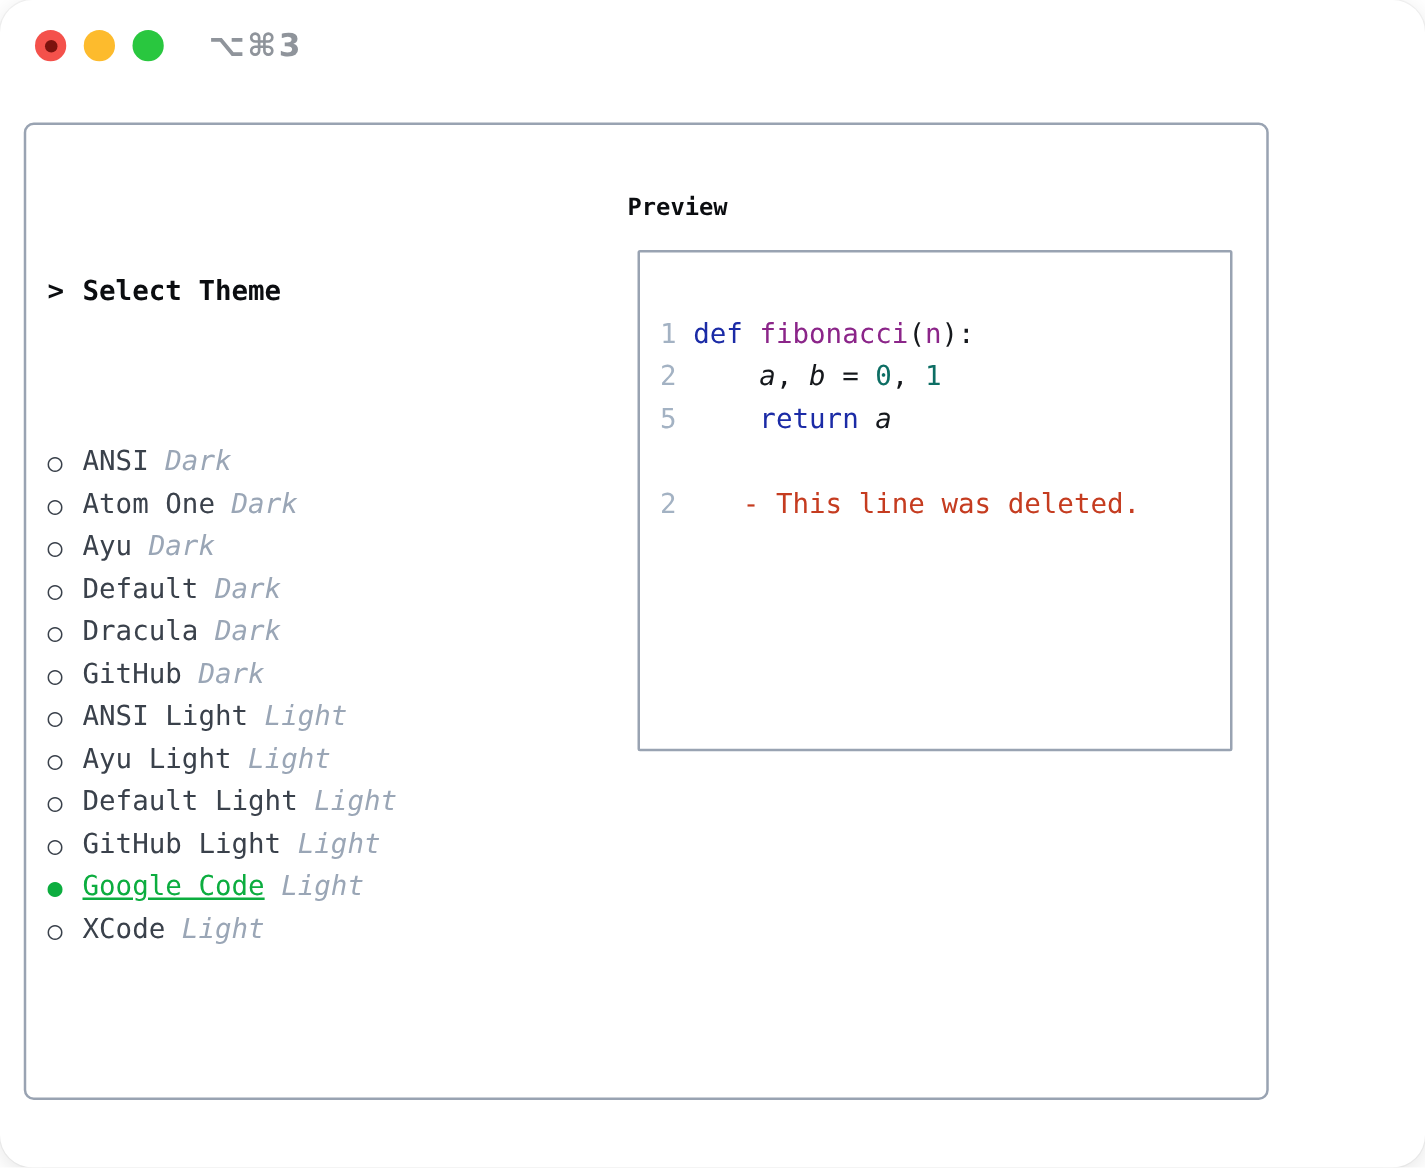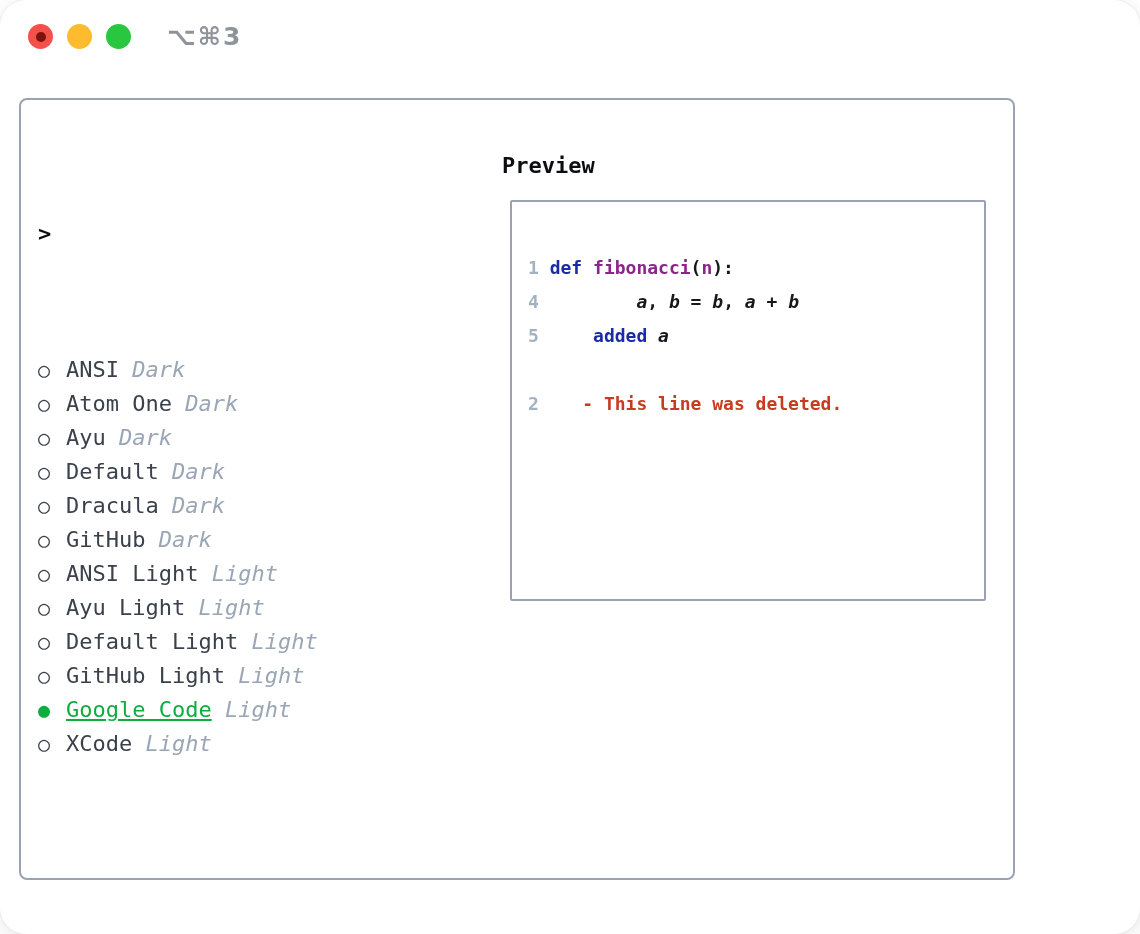--- a/index.html
+++ b/index.html
@@ -41,28 +41,28 @@
   .marker.sel { color:var(--accent_green); }
   .heading { font-weight:700; color:var(--heading_text); }
   .item-name { color:var(--item_text); }
   .item-name.sel { color:var(--accent_green);text-decoration:underline; }
   .variant { color:var(--variant_text);font-style:italic; }
   .blank { height:34px; }
 
   
   .preview-heading {
     position:absolute; left:481px; top:49px;
-    font-size:22px; line-height:34px; font-weight:700; color:var(--heading_text);
+    font-size:19px; line-height:34px; font-weight:700; color:var(--heading_text);
   }
   .preview-box {
     position:absolute; left:489px; top:100px; width:476px; height:401px;
     border:2px solid var(--panel_border); border-radius:2px; background:#ffffff;
     padding:49px 0 0 16px; overflow:hidden;
   }
-  .crow { height:34px; line-height:34px; font-size:18px; white-space:pre;font-weight:bold; }
+  .crow { height:34px; line-height:34px; font-size:22px; white-space:pre; }
   .ln  { color:var(--line_number); }
   .lnd { color:var(--line_number); }
   .kw  { color:var(--keyword); }
   .fn  { color:var(--function); }
   .prm { color:var(--function); }
   .num { color:var(--number); }
   .pl  { color:var(--plain); }
   .va  { color:var(--plain); font-style:italic; }
   .ctx { color:var(--context); }
   .del { color:var(--deleted);margin-top:12px; }
@@ -82,41 +82,42 @@
       <span class="light green"></span>
     </div>
     <span class="title">⌥⌘3</span>
   </div>
 
   <div class="panel">
 
     <div class="left-col">
       <div class="row">
         <span class="marker caret">&gt;</span>
+        <span class="heading">Select Theme</span>
       </div>
 
       <div id="theme-list"><div class="row"><span class="marker">○</span><span class="item-name">ANSI</span><span class="variant"> Dark</span></div><div class="row"><span class="marker">○</span><span class="item-name">Atom One</span><span class="variant"> Dark</span></div><div class="row"><span class="marker">○</span><span class="item-name">Ayu</span><span class="variant"> Dark</span></div><div class="row"><span class="marker">○</span><span class="item-name">Default</span><span class="variant"> Dark</span></div><div class="row"><span class="marker">○</span><span class="item-name">Dracula</span><span class="variant"> Dark</span></div><div class="row"><span class="marker">○</span><span class="item-name">GitHub</span><span class="variant"> Dark</span></div><div class="row"><span class="marker">○</span><span class="item-name">ANSI Light</span><span class="variant"> Light</span></div><div class="row"><span class="marker">○</span><span class="item-name">Ayu Light</span><span class="variant"> Light</span></div><div class="row"><span class="marker">○</span><span class="item-name">Default Light</span><span class="variant"> Light</span></div><div class="row"><span class="marker">○</span><span class="item-name">GitHub Light</span><span class="variant"> Light</span></div><div class="row"><span class="marker sel">●</span><span class="item-name sel">Google Code</span><span class="variant"> Light</span></div><div class="row"><span class="marker">○</span><span class="item-name">XCode</span><span class="variant"> Light</span></div></div>
 
       <div class="row blank"></div>
 
       
 
       
 
       
 
       
     </div>
 
     <div class="preview-heading">Preview</div>
 
     <div class="preview-box">
       <div id="code">
           <div class="crow"><span class="ln">1 </span><span class="kw">def</span><span class="pl"> </span><span class="fn">fibonacci</span><span class="pl">(</span><span class="prm">n</span><span class="pl">):</span></div>
-          <div class="crow"><span class="ln">4 </span><span class="pl">        </span><span class="va">a</span><span class="pl">, </span><span class="va">b</span><span class="pl"> = </span><span class="va">b</span><span class="pl">, </span><span class="va">a</span><span class="pl"> + </span><span class="va">b</span></div>
-          <div class="crow"><span class="ln">5 </span><span class="pl">    </span><span class="kw">added</span><span class="pl"> </span><span class="va">a</span></div>
+          <div class="crow"><span class="ln">2 </span><span class="pl">    </span><span class="va">a</span><span class="pl">, </span><span class="va">b</span><span class="pl"> = </span><span class="num">0</span><span class="pl">, </span><span class="num">1</span></div>
+          <div class="crow"><span class="ln">5 </span><span class="pl">    </span><span class="kw">return</span><span class="pl"> </span><span class="va">a</span></div>
           <div class="crow"> </div>
           <div class="crow"><span class="lnd">2</span><span class="pl">    </span><span class="del">- This line was deleted.</span></div>
         </div>
     </div>
 
   </div>
 </div>
 
 </body></html>

